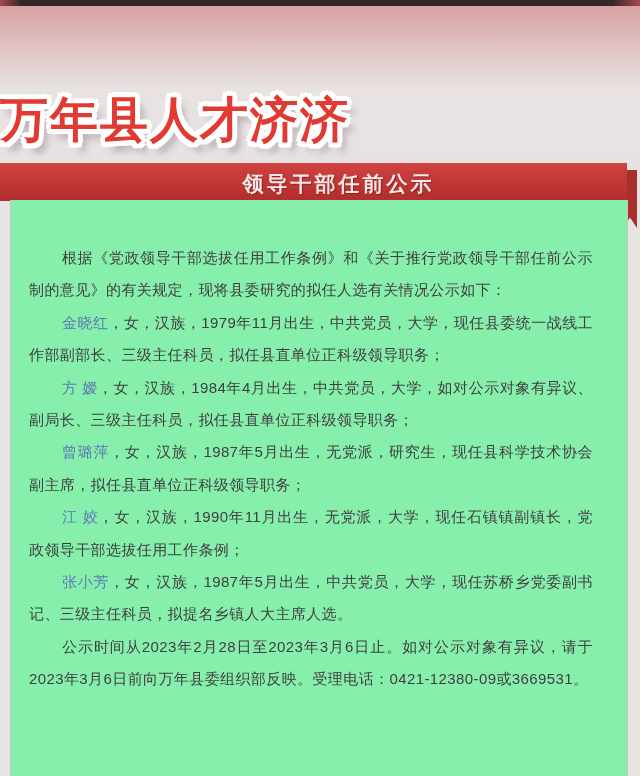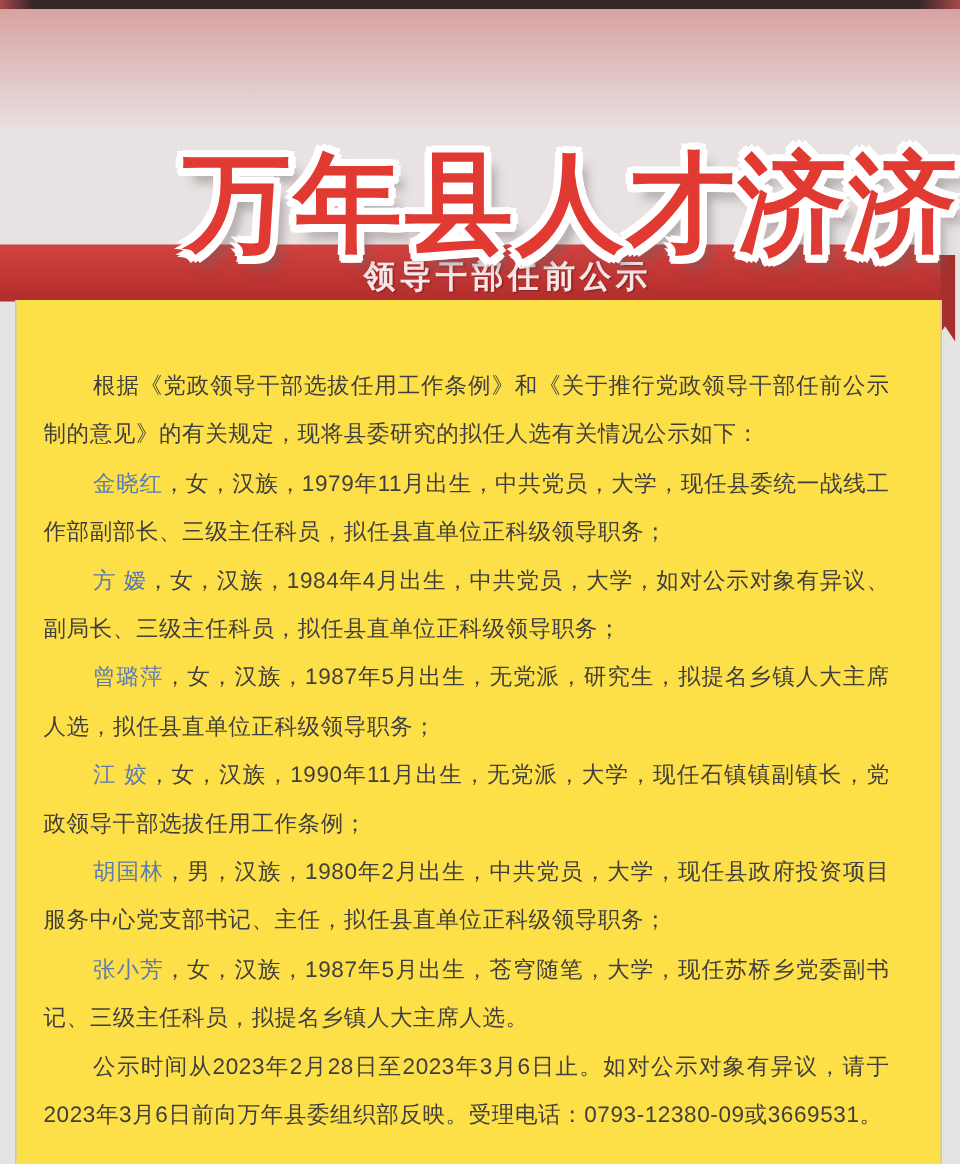--- a/index.html
+++ b/index.html
@@ -18,22 +18,22 @@
   }
 
   
   .hero{
     position:absolute;top:6px;left:0;width:640px;height:196px;
     background:linear-gradient(180deg,#d8a2a2 0%,#e9e2e2 42%,#e7e3e3 100%);
   }
 
   .big-title{
     position:absolute;top:88px;left:0;width:640px;margin:0;
-    text-align:right;
-    font-size:72px;font-weight:900;letter-spacing:2px;
+    text-align:left;
+    font-size:48px;font-weight:900;letter-spacing:2px;
     color:#e13a33;
     z-index:3;
     text-shadow:
       -4px -4px 0 #fff, 4px -4px 0 #fff, -4px 4px 0 #fff, 4px 4px 0 #fff,
       -5px 0 0 #fff, 5px 0 0 #fff, 0 -5px 0 #fff, 0 5px 0 #fff,
       -3px 5px 0 #fff, 3px 5px 0 #fff,
       7px 9px 7px rgba(110,95,95,0.5);
   }
 
   
@@ -53,21 +53,21 @@
   .banner-tail{
     position:absolute;top:170px;right:3px;width:14px;height:58px;
     background:#a7302e;
     clip-path:polygon(0 0,100% 0,100% 100%,50% 82%,0 100%);
     z-index:1;
   }
 
   
   .card{
     position:absolute;top:200px;left:10px;width:618px;height:576px;
-    background:#fde047;
+    background:#86efac;
     border-left:1px solid #c9c5c5;border-right:1px solid #c9c5c5;
     box-sizing:border-box;
     padding:42px 34px 0 18px;
     z-index:2;
   }
   .para{
     margin:0;
     font-size:15px;line-height:32.4px;
     color:#403e3f;
     letter-spacing:0.4px;
@@ -102,33 +102,30 @@
   <div class="card">
     <p class="para">根据《党政领导干部选拔任用工作条例》和《关于推行党政领导干部任前公示制的意见》的有关规定，现将县委研究的拟任人选有关情况公示如下：</p>
 
     <p class="para">
       <span class="name">金晓红</span><span>，女，汉族，1979年11月出生，中共党员，大学，现任县委统一战线工作部副部长、三级主任科员，拟任县直单位正科级领导职务；</span>
     </p>
     <p class="para">
       <span class="name">方 嫒</span><span>，女，汉族，1984年4月出生，中共党员，大学，如对公示对象有异议、副局长、三级主任科员，拟任县直单位正科级领导职务；</span>
     </p>
     <p class="para">
-      <span class="name">曾璐萍</span><span>，女，汉族，1987年5月出生，无党派，研究生，拟提名乡镇人大主席人选，拟任县直单位正科级领导职务；</span>
+      <span class="name">曾璐萍</span><span>，女，汉族，1987年5月出生，无党派，研究生，现任县科学技术协会副主席，拟任县直单位正科级领导职务；</span>
     </p>
     <p class="para">
       <span class="name">江 姣</span><span>，女，汉族，1990年11月出生，无党派，大学，现任石镇镇副镇长，党政领导干部选拔任用工作条例；</span>
     </p>
     <p class="para">
-      <span class="name">胡国林</span><span>，男，汉族，1980年2月出生，中共党员，大学，现任县政府投资项目服务中心党支部书记、主任，拟任县直单位正科级领导职务；</span>
-    </p>
-    <p class="para">
-      <span class="name">张小芳</span><span>，女，汉族，1987年5月出生，苍穹随笔，大学，现任苏桥乡党委副书记、三级主任科员，拟提名乡镇人大主席人选。</span>
+      <span class="name">张小芳</span><span>，女，汉族，1987年5月出生，中共党员，大学，现任苏桥乡党委副书记、三级主任科员，拟提名乡镇人大主席人选。</span>
     </p>
 
-    <p class="para">公示时间从2023年2月28日至2023年3月6日止。如对公示对象有异议，请于2023年3月6日前向万年县委组织部反映。受理电话：0793-12380-09或3669531。</p>
+    <p class="para">公示时间从2023年2月28日至2023年3月6日止。如对公示对象有异议，请于2023年3月6日前向万年县委组织部反映。受理电话：0421-12380-09或3669531。</p>
   </div>
 
   <div class="watermark">
     <span>
       <svg width="22" height="22" viewBox="0 0 24 24" fill="none" stroke="#c9c5c5" stroke-width="1.6">
         <ellipse cx="12" cy="15.5" rx="6.2" ry="5.2"></ellipse>
         <ellipse cx="4.2" cy="10" rx="2.1" ry="2.6"></ellipse>
         <ellipse cx="9" cy="5.5" rx="2.1" ry="2.8"></ellipse>
         <ellipse cx="15" cy="5.5" rx="2.1" ry="2.8"></ellipse>
         <ellipse cx="19.8" cy="10" rx="2.1" ry="2.6"></ellipse>

